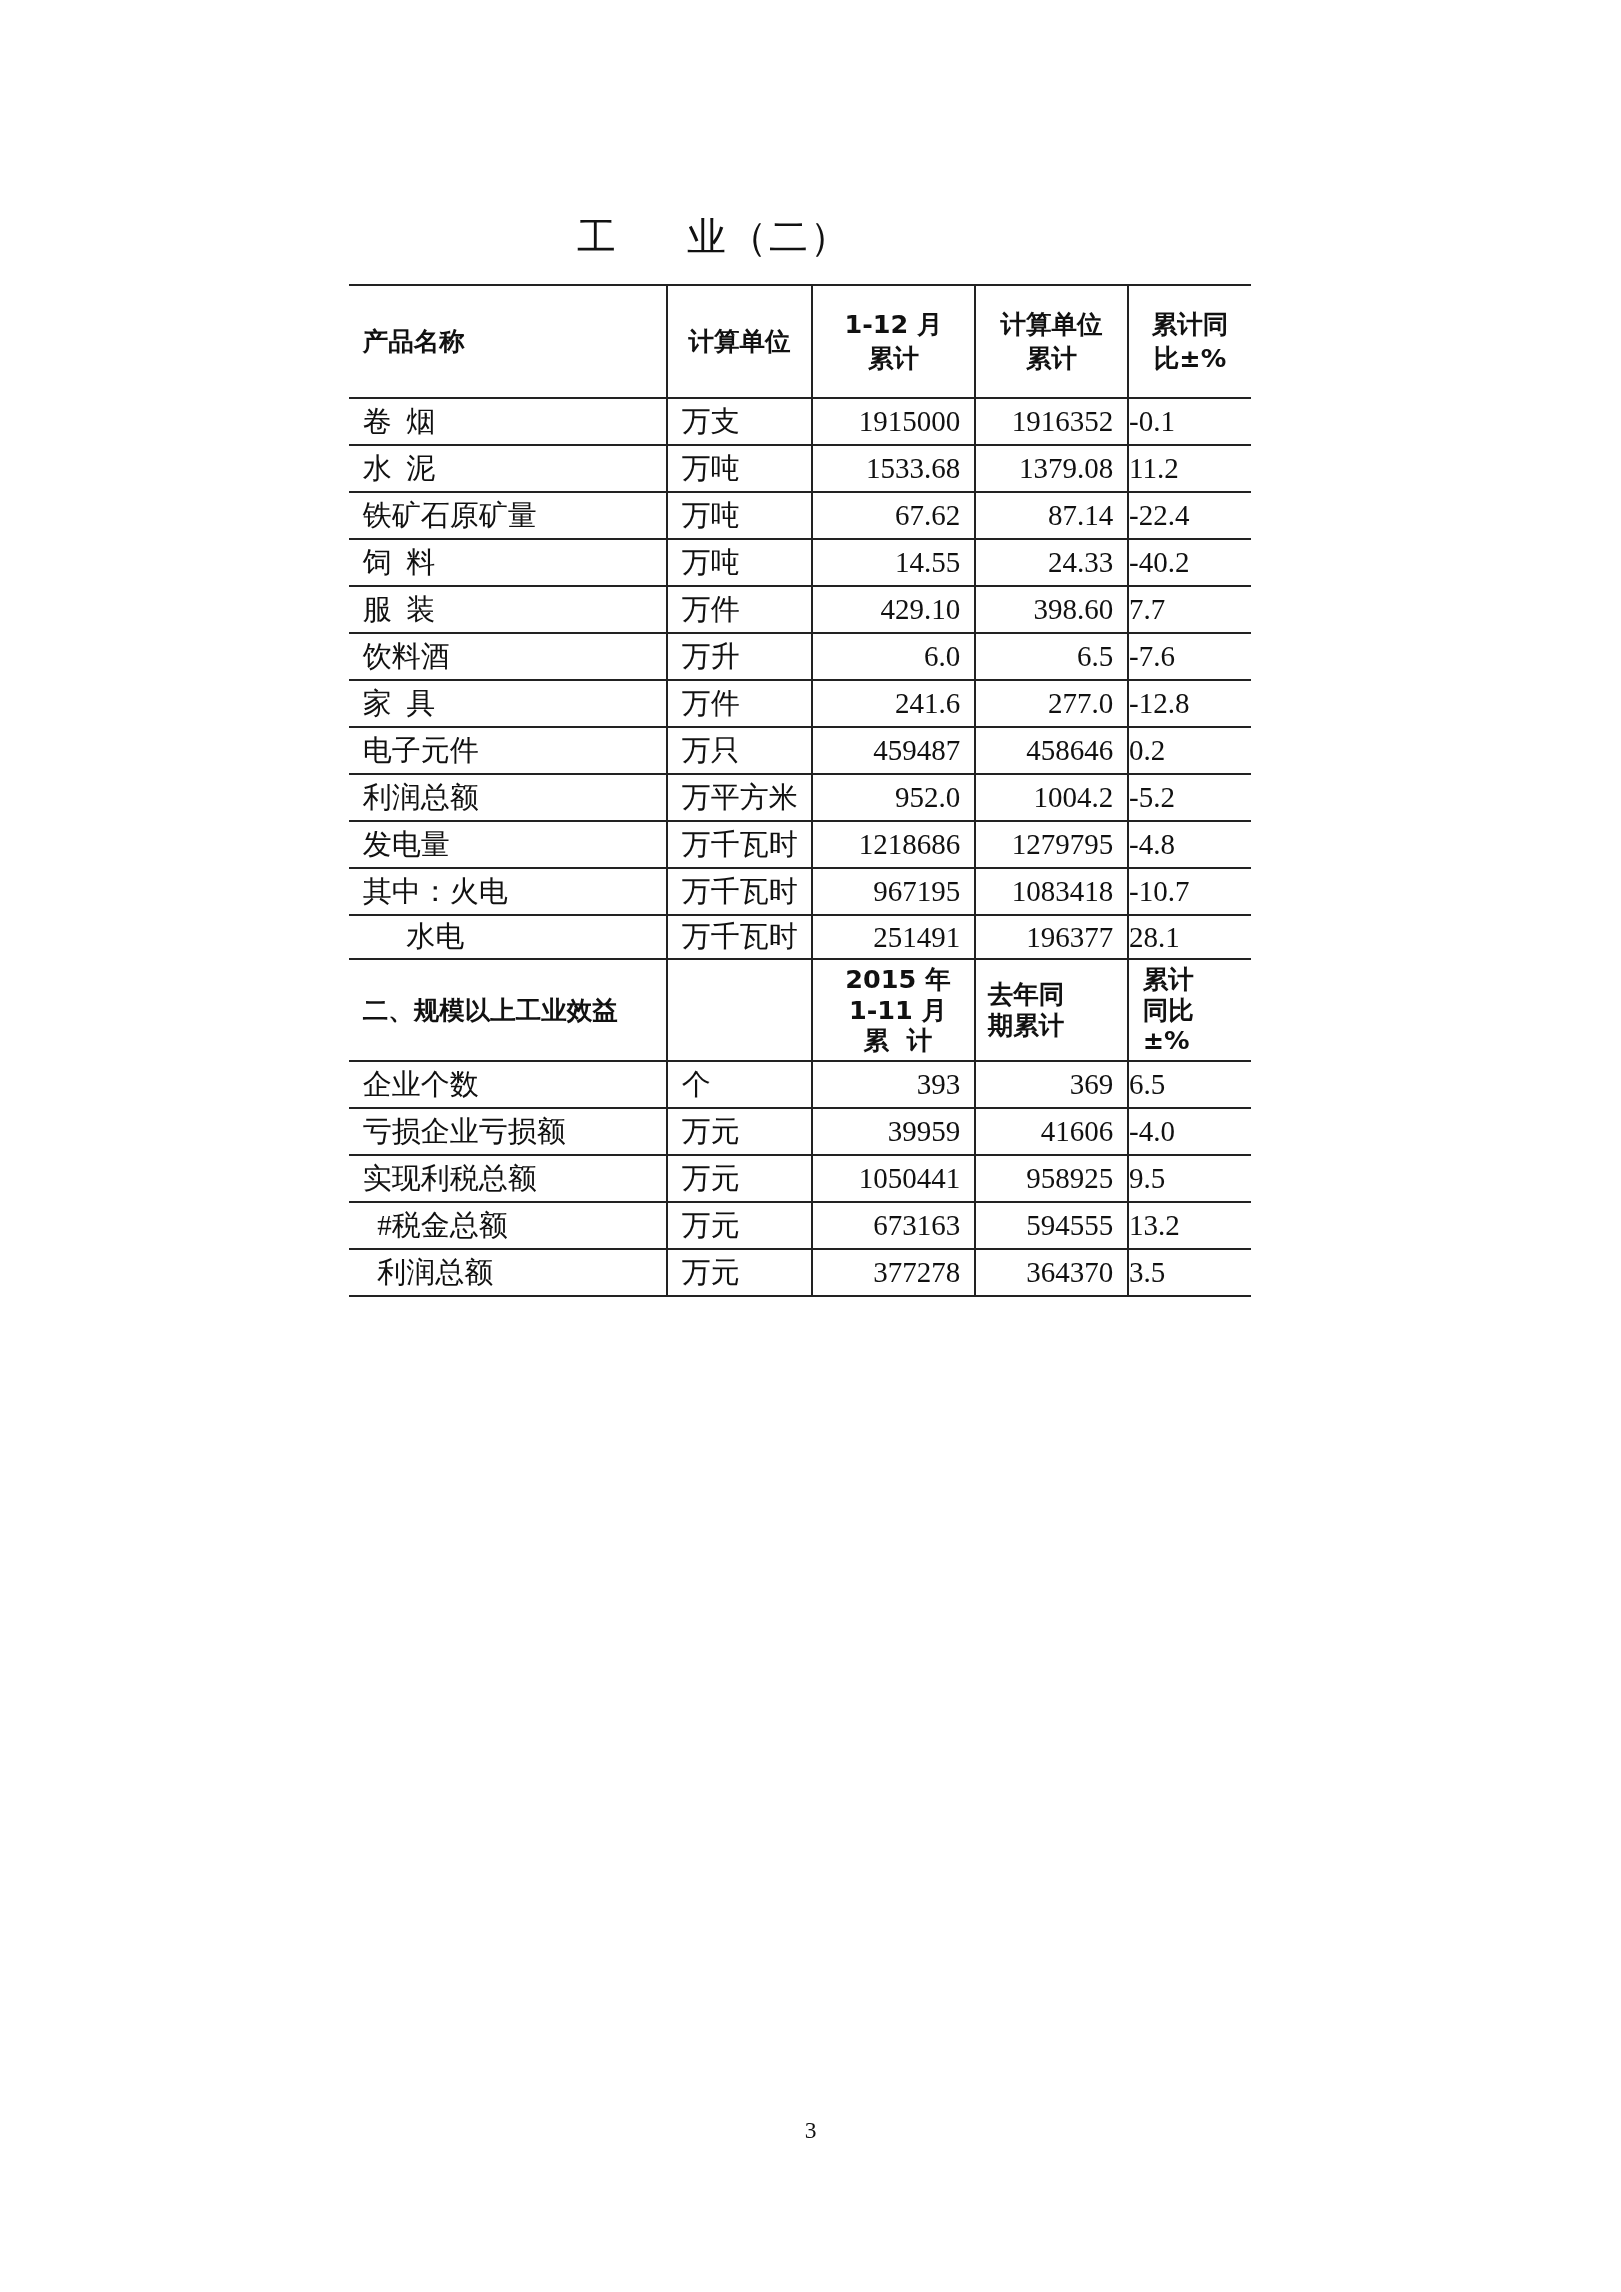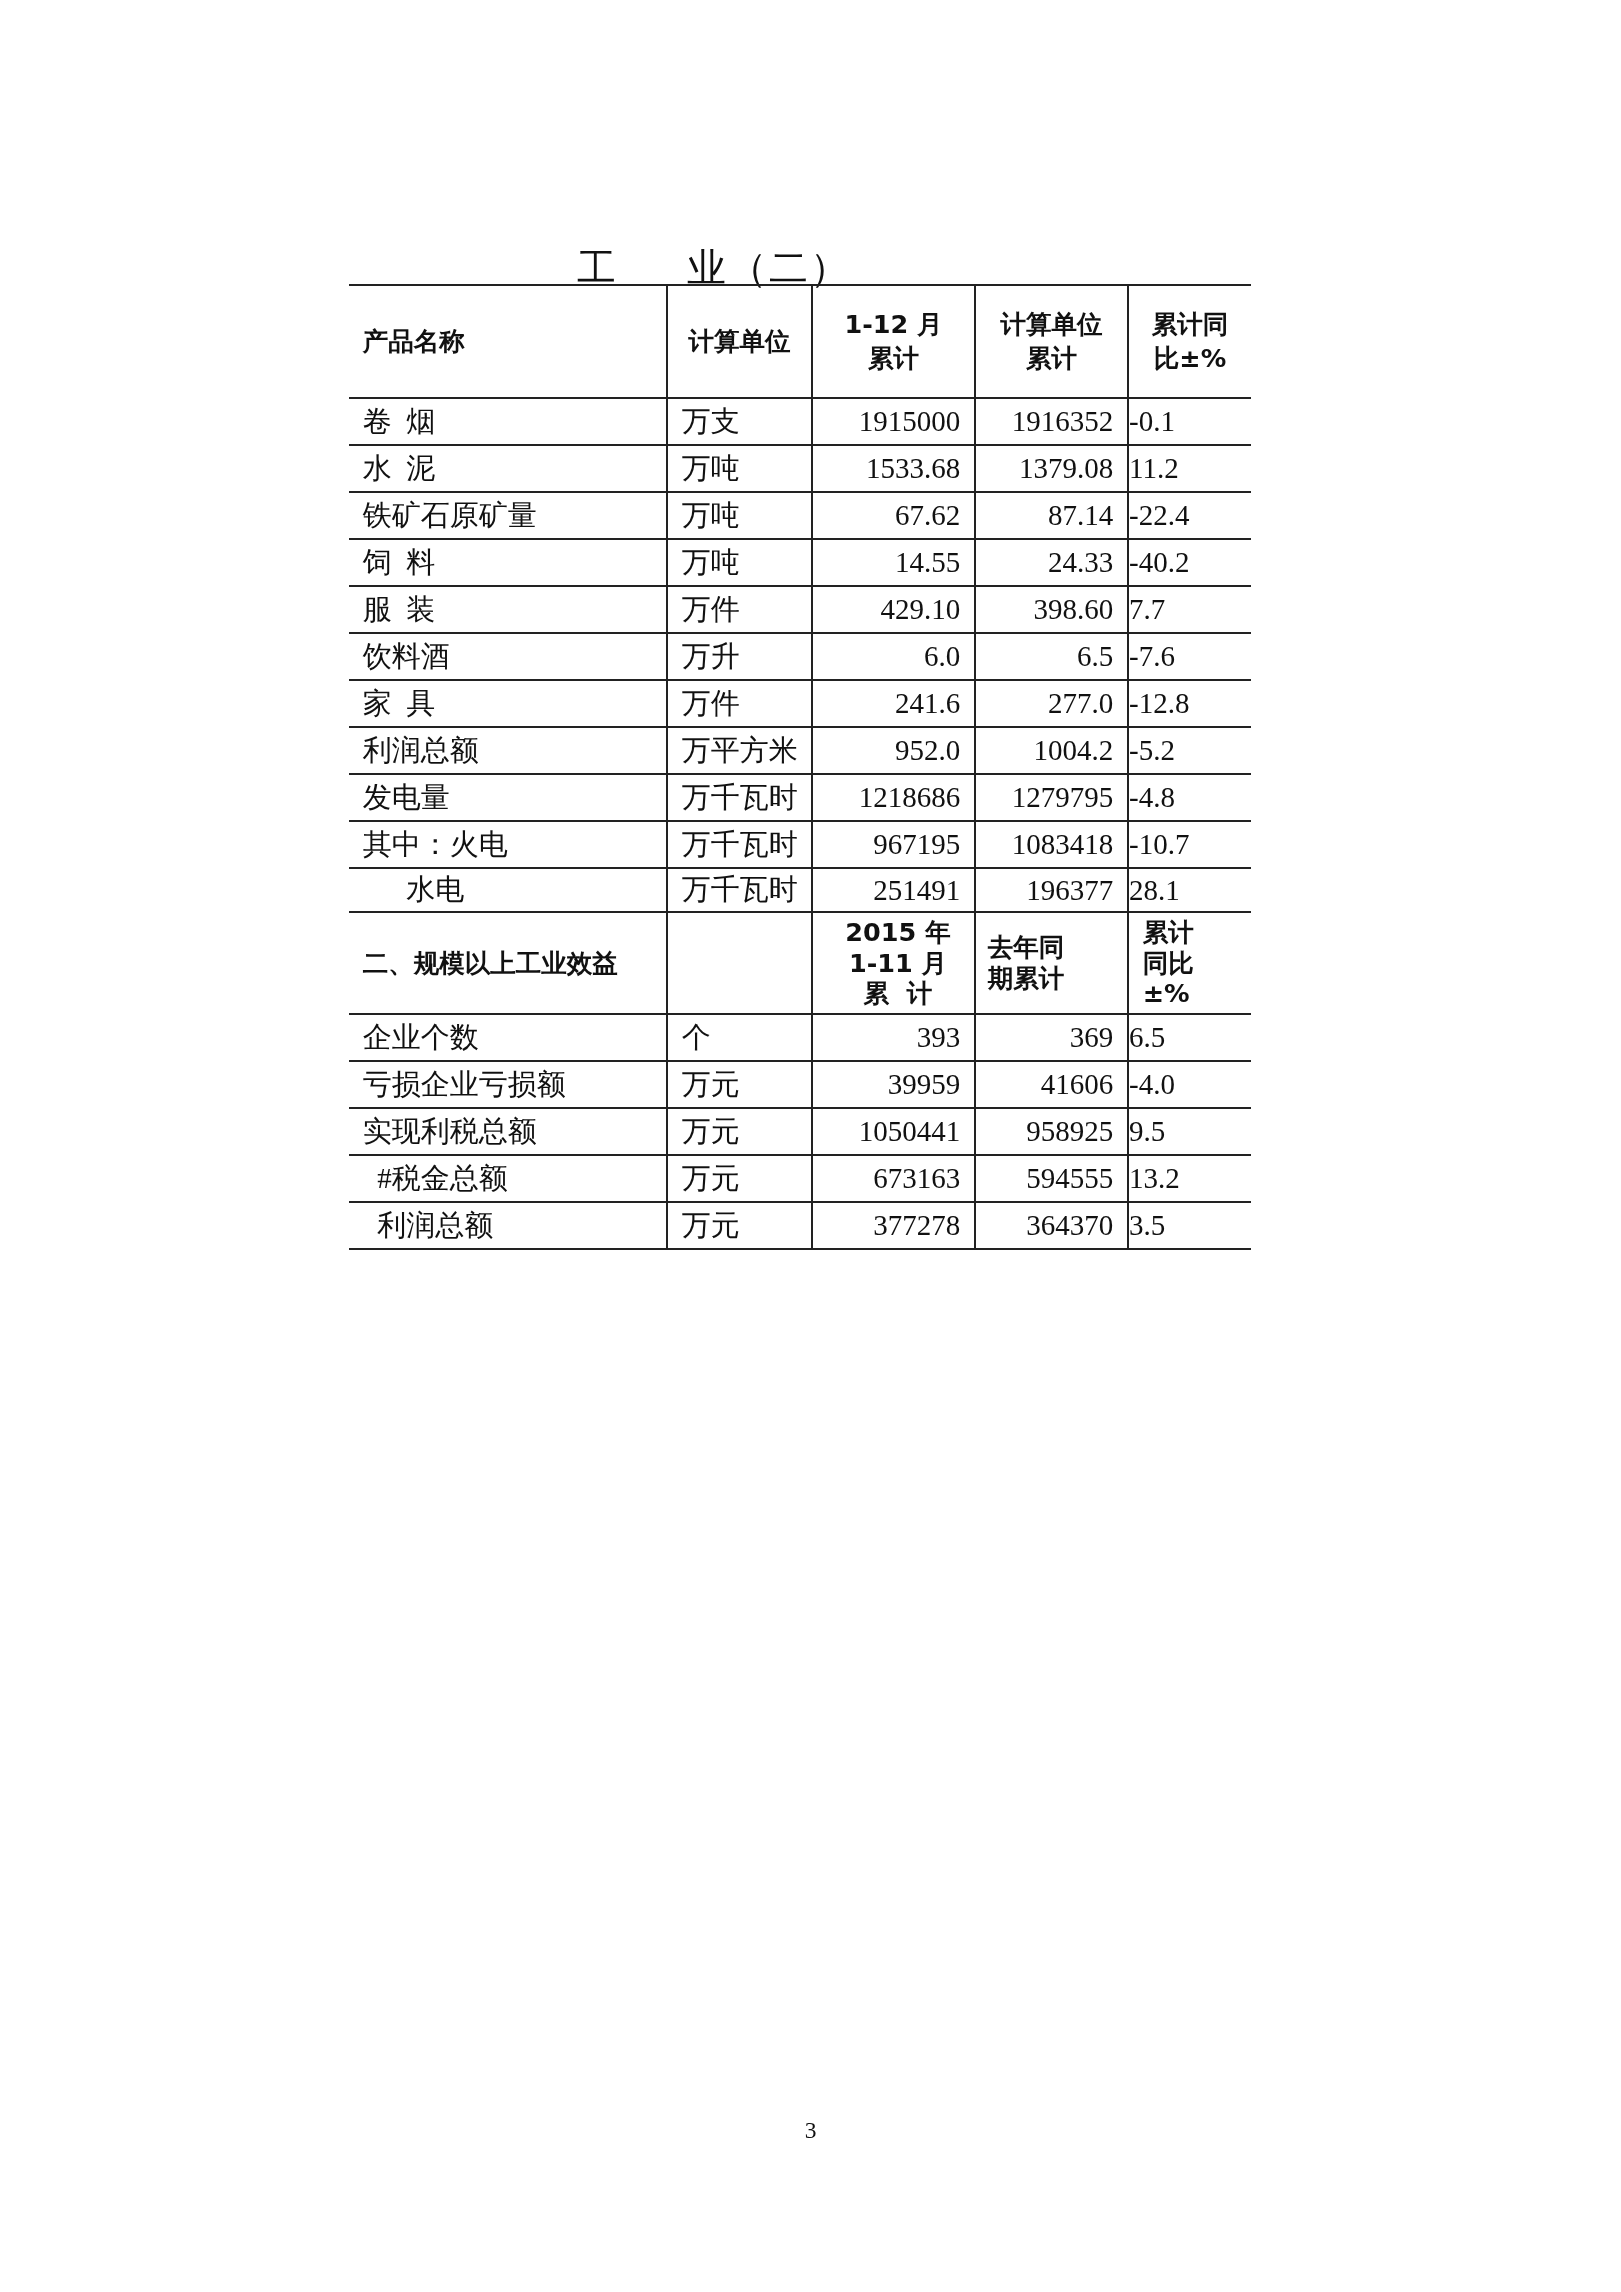--- a/index.html
+++ b/index.html
@@ -1,17 +1,17 @@
 <!DOCTYPE html>
 <html><head>
 <meta charset="utf-8">
 <style>
   html, body { margin: 0; padding: 0; background: #ffffff; }
   body { width: 1621px; height: 2293px; position: relative; font-family: "Liberation Serif", "DejaVu Serif", serif; color: #111; }
-  .title { position: absolute; top: 210px; left: 0; width: 1428px; text-align: center; font-family: "DejaVu Sans", sans-serif; font-size: 39px; letter-spacing: 2px; margin-top: 31px; }
+  .title { position: absolute; top: 210px; left: 0; width: 1428px; text-align: center; font-family: "DejaVu Sans", sans-serif; font-size: 39px; letter-spacing: 2px; }
   .title .gap { display: inline-block; width: 69px; }
   table { position: absolute; left: 349px; top: 284px; width: 901px; border-collapse: collapse; table-layout: fixed; }
   col.c1 { width: 318px; } col.c2 { width: 145px; } col.c3 { width: 163px; } col.c4 { width: 153px; } col.c5 { width: 123px; }
   td { border-top: 2px solid #222; border-bottom: 2px solid #222; padding: 0; font-size: 29px; height: 45px; vertical-align: middle; }
   td + td { border-left: 2px solid #222; }
   td.name { padding-left: 13.7px; white-space: pre; }
   td.unit { padding-left: 13.7px; margin-left: 40px; }
   td.num { text-align: right; padding-right: 13.7px; }
   td.pct { text-align: left; padding-right: 13.7px; }
   tr.hdr td { font-family: "DejaVu Sans", sans-serif; font-weight: bold; font-size: 25.5px; line-height: 1.3; }
@@ -100,20 +100,27 @@
         <td class="pct">-7.6</td>
       </tr>
       <tr>
         <td class="name">家  具</td>
         <td class="unit">万件</td>
         <td class="num">241.6</td>
         <td class="num">277.0</td>
         <td class="pct">-12.8</td>
       </tr>
       <tr>
+        <td class="name">电子元件</td>
+        <td class="unit">万只</td>
+        <td class="num">459487</td>
+        <td class="num">458646</td>
+        <td class="pct">0.2</td>
+      </tr>
+      <tr>
         <td class="name">利润总额</td>
         <td class="unit">万平方米</td>
         <td class="num">952.0</td>
         <td class="num">1004.2</td>
         <td class="pct">-5.2</td>
       </tr>
       <tr>
         <td class="name">发电量</td>
         <td class="unit">万千瓦时</td>
         <td class="num">1218686</td>

